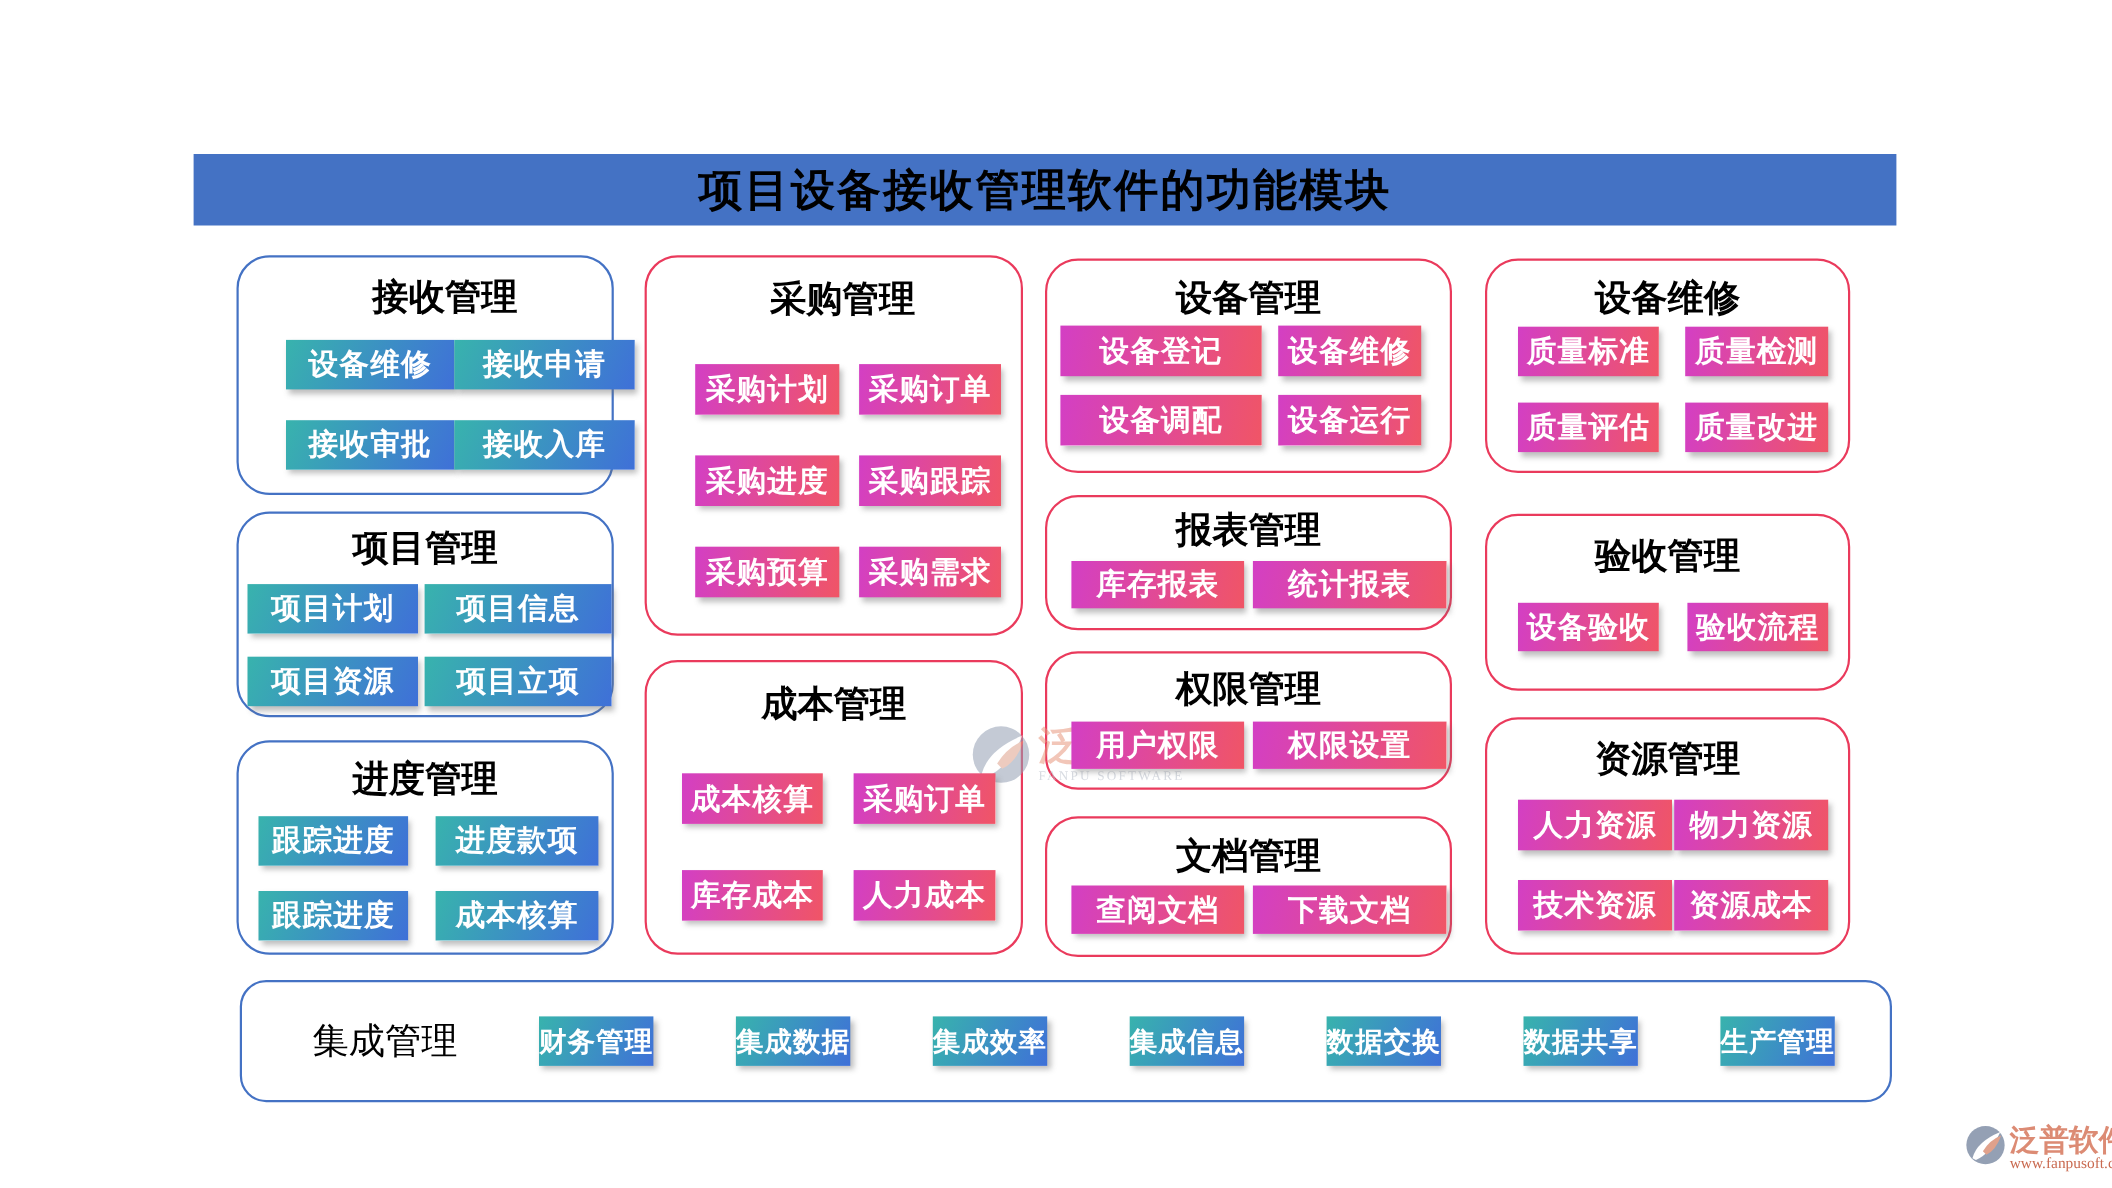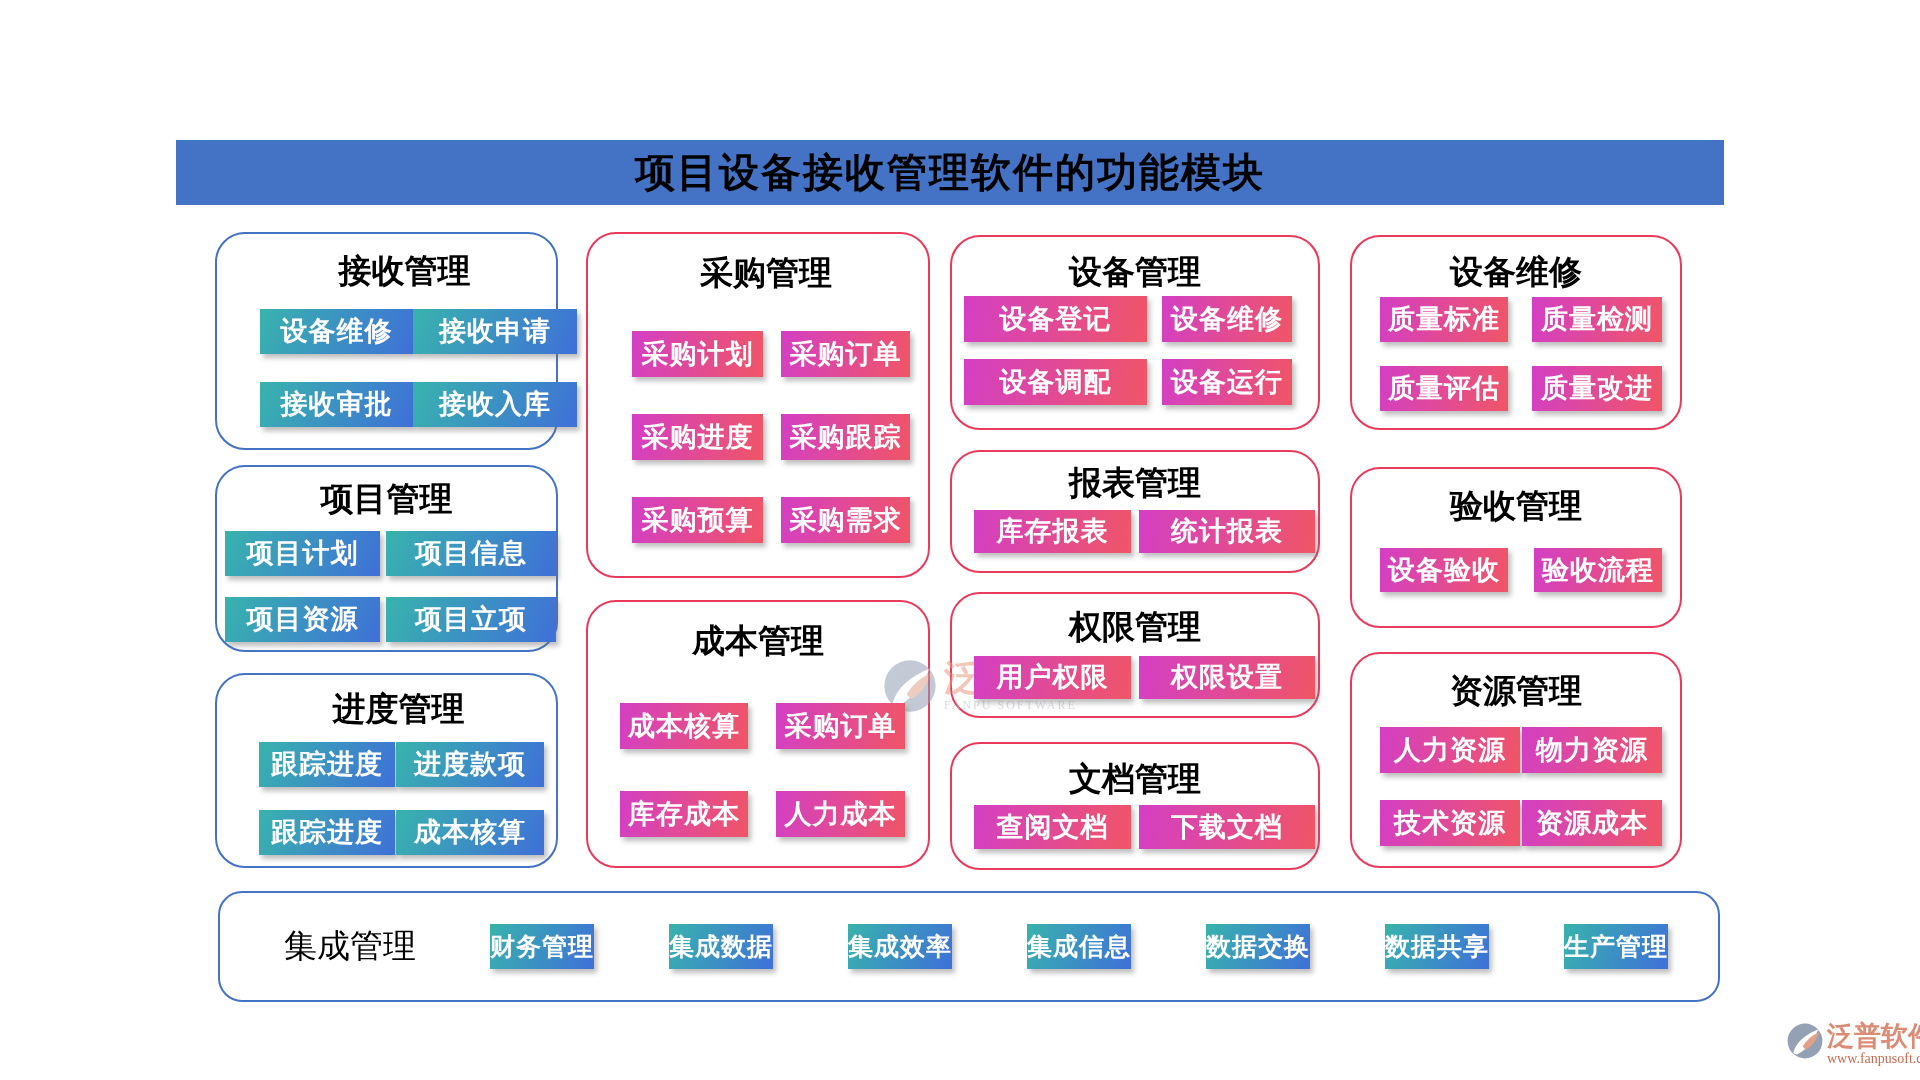--- a/index.html
+++ b/index.html
@@ -22,21 +22,21 @@
                   margin:var(--mt,12px) var(--pr,10px) 0 var(--pl,10px); }
   .btn { height:var(--bh,45px); display:flex; align-items:center; justify-content:center;
          color:#fff; font-weight:bold; font-size:27px; letter-spacing:1px;
          box-shadow:3px 4px 5px rgba(110,110,110,.45); position:relative; z-index:3;
          font-family:"Liberation Serif", serif; white-space:nowrap; }
   .btn.teal { background:linear-gradient(115deg,#38b3ad,#3f70d8); }
   .btn.pink { background:linear-gradient(100deg,#d33fc4,#f05566); }
 
   #m-receive     { left:215px;  top:232px; width:343px; height:218px;padding-left:36px; --tmt:16px; --mt:16px; --rg:28px; --c1:153px; --c2:164px; --pl:7px;  --pr:5px;  --bh:45px; }
   #m-project     { left:215px;  top:465px; width:343px; height:187px; --tmt:11px; --mt:10px; --rg:21px; --c1:155px; --c2:170px; --pl:8px;  --pr:0px;  --bh:45px; }
-  #m-progress    { left:215px;  top:673px; width:343px; height:195px;padding-left:24px; --tmt:13px; --mt:11px; --rg:23px; --c1:136px; --c2:148px; --pl:18px; --pr:12px; --bh:45px; }
+  #m-progress    { left:215px;  top:673px; width:343px; height:195px; --tmt:13px; --mt:11px; --rg:23px; --c1:136px; --c2:148px; --pl:18px; --pr:12px; --bh:45px; }
   #m-procure     { left:586px;  top:232px; width:344px; height:346px;padding-left:16px; --tmt:18px; --mt:36px; --rg:37px; --c1:131px; --c2:129px; --pl:28px; --pr:18px; --bh:46px; }
   #m-cost        { left:586px;  top:600px; width:344px; height:268px; --tmt:18px; --mt:40px; --rg:42px; --c1:128px; --c2:129px; --pl:32px; --pr:23px; --bh:46px; }
   #m-equipment   { left:950px;  top:235px; width:370px; height:195px; --tmt:14px; --mt:2px;  --rg:17px; --c1:183px; --c2:130px; --pl:12px; --pr:26px; --bh:46px; }
   #m-report      { left:950px;  top:450px; width:370px; height:123px; --tmt:10px; --mt:5px;  --c1:157px; --c2:176px; --pl:22px; --pr:3px;  --bh:43px; }
   #m-permission  { left:950px;  top:592px; width:370px; height:126px; --tmt:12px; --mt:7px;  --c1:157px; --c2:176px; --pl:22px; --pr:3px;  --bh:43px; }
   #m-document    { left:950px;  top:742px; width:370px; height:128px; --tmt:14px; --mt:4px;  --c1:157px; --c2:176px; --pl:22px; --pr:3px;  --bh:44px; }
   #m-quality     { left:1350px; top:235px; width:332px; height:195px; --tmt:14px; --mt:3px;  --rg:24px; --c1:128px; --c2:130px; --pl:28px; --pr:18px; --bh:45px; }
   #m-acceptance  { left:1350px; top:467px; width:332px; height:161px; --tmt:16px; --mt:20px; --c1:128px; --c2:128px; --pl:28px; --pr:18px; --bh:44px; }
   #m-resource    { left:1350px; top:652px; width:332px; height:216px; --tmt:16px; --mt:14px; --rg:27px; --c1:140px; --c2:140px; --pl:28px; --pr:18px; --bh:46px; }
 

